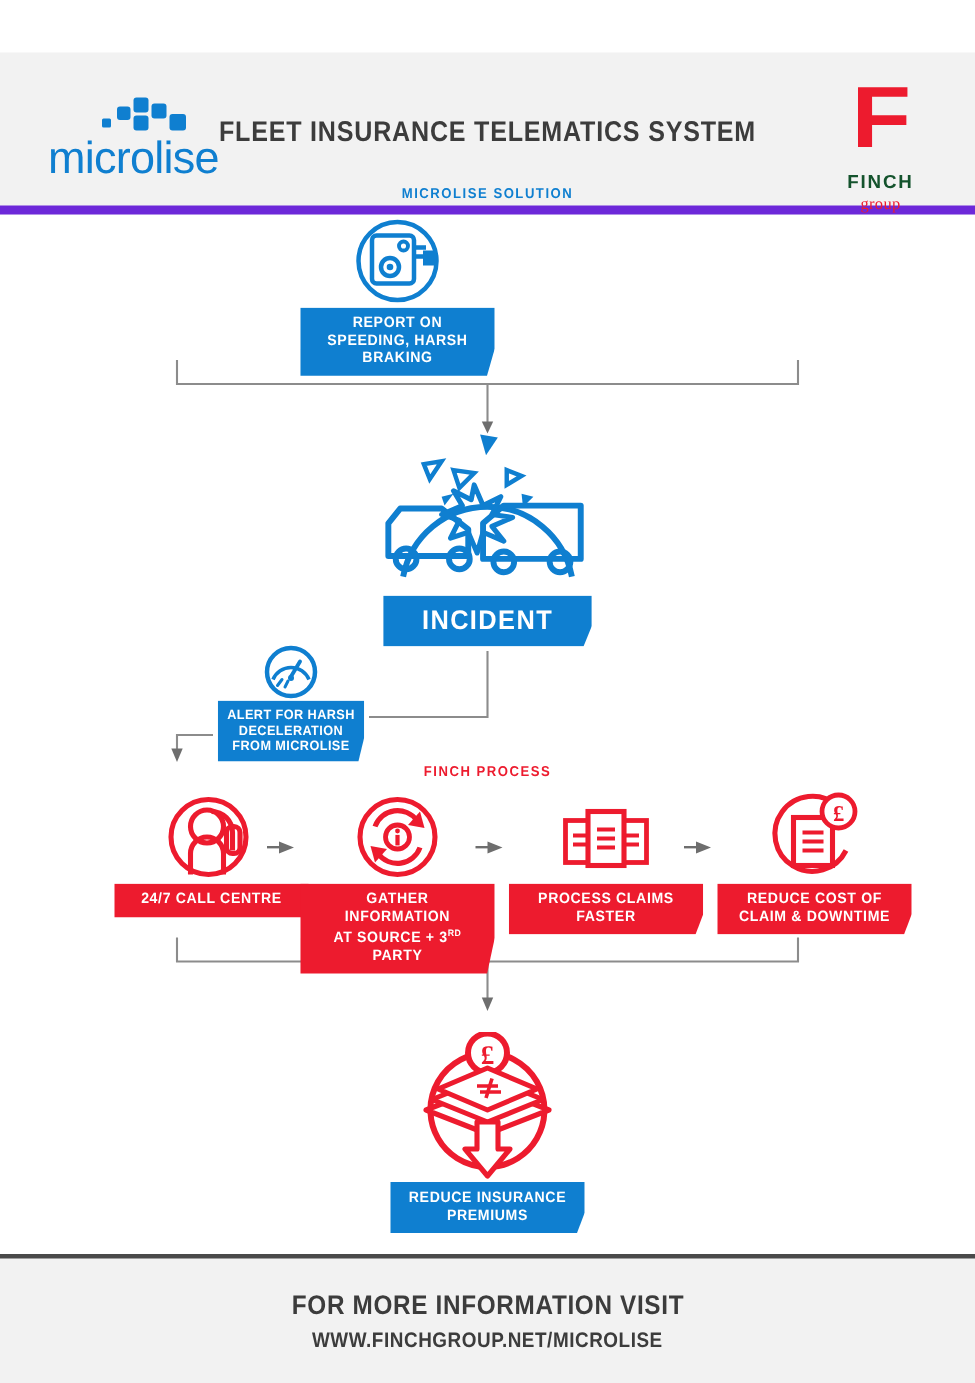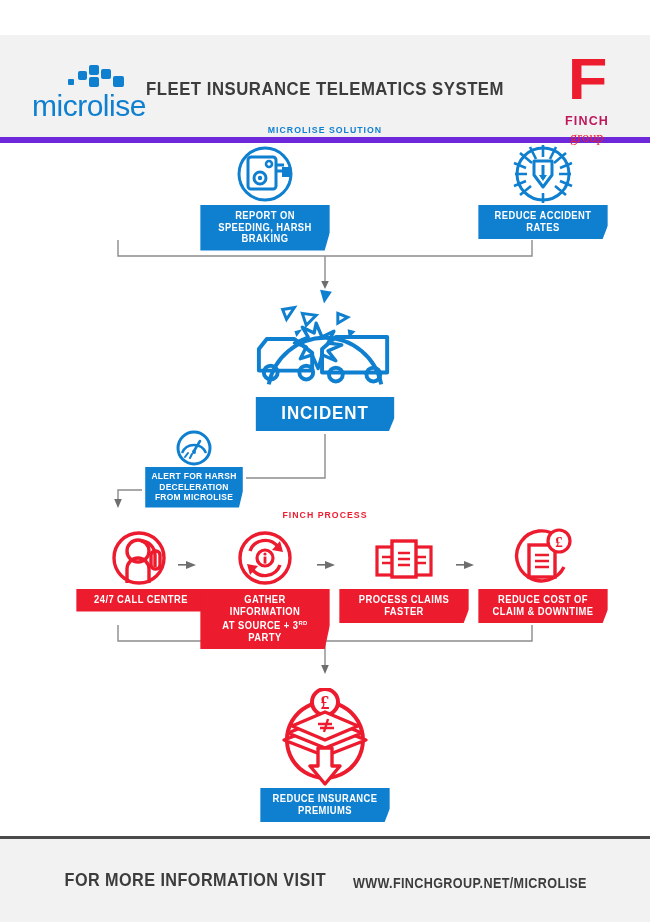--- a/index.html
+++ b/index.html
@@ -45,26 +45,26 @@
   }
 
   .finch-logo{position:absolute;right:20px;top:16px;width:86px;height:84px;text-align:center;}
   .finch-f{
     font-family:"Liberation Sans",sans-serif;
     font-size:58px;line-height:52px;font-weight:bold;color:#ed1b2e;
     letter-spacing:-1px;transform:scaleX(1.12);display:block;margin-top:2px;
   }
   .finch-name{
     font-family:"Liberation Sans",sans-serif;
-    font-size:12.5px;font-weight:bold;color:#be185d;letter-spacing:1.2px;
+    font-size:12.5px;font-weight:bold;color:#14532d;letter-spacing:1.2px;
     margin-top:9px;
   }
   .finch-group{
     font-family:"Liberation Serif",serif;
-    font-size:14px;color:#ed1b2e;margin-top:2px;letter-spacing:0.2px;
+    font-size:11px;color:#ed1b2e;margin-top:2px;letter-spacing:0.2px;
   }
 
   
   .sec-title{
     position:absolute;
     font-family:"Liberation Sans Narrow","Liberation Sans",sans-serif;
     font-size:9.5px;font-weight:bold;letter-spacing:1.1px;text-transform:uppercase;
     transform:scaleX(0.92);
   }
   .sec-blue{color:#0f7fd0;left:0;top:124px;width:650px;text-align:center;}
@@ -112,21 +112,21 @@
   #final-block{position:absolute;left:256px;top:688px;width:138px;}
   #final-block .icon{height:100px;display:flex;align-items:flex-end;justify-content:center;}
 
   
   .conn{position:absolute;left:0;top:0;width:650px;height:922px;pointer-events:none;}
 
   
   .footer{
     position:absolute;left:0;bottom:0;width:650px;height:86px;
     background:#f2f2f2;border-top:3px solid #4a4a4a;box-sizing:border-box;
-    display:flex;flex-direction:row;align-items:center;justify-content:center;
+    display:flex;flex-direction:column;align-items:center;justify-content:center;
   }
   .footer-line1{
     font-family:"Liberation Sans Narrow","Liberation Sans",sans-serif;
     font-size:18px;font-weight:bold;letter-spacing:0.5px;color:#3c3c3c;
     text-transform:uppercase;transform:scaleX(0.9);
   }
   .footer-line2{
     font-family:"Liberation Sans Narrow","Liberation Sans",sans-serif;
     font-size:14px;font-weight:bold;letter-spacing:0.4px;color:#3c3c3c;
     text-transform:uppercase;margin-top:4px;transform:scaleX(0.9);
@@ -191,40 +191,20 @@
         <circle cx="26" cy="35" r="2.2" fill="#0f7fd0"></circle>
         <circle cx="35" cy="21" r="3" fill="none" stroke="#0f7fd0" stroke-width="2.6"></circle>
         <path d="M42,22 L50,22 M42,28 L50,28" stroke="#0f7fd0" stroke-width="3"></path>
         <path d="M48,24 L57,24 L57,34 L48,34 Z" fill="#0f7fd0"></path>
       </svg>
     </div>
     <div class="label blue">REPORT ON SPEEDING, HARSH BRAKING</div>
   </div>
 
 
-  <div class="card" id="card-reduce-acc">
-    <div class="icon">
-      <svg width="62" height="62" viewBox="0 0 62 62">
-        <circle cx="31" cy="31" r="26" fill="none" stroke="#0f7fd0" stroke-width="3"></circle>
-        <g stroke="#0f7fd0" stroke-width="2.6" fill="none">
-          <path d="M31,2 L31,14 M31,60 L31,50"></path>
-          <path d="M8,10 L20,20 M54,10 L42,20"></path>
-          <path d="M3,31 L15,31 M59,31 L47,31"></path>
-          <path d="M8,52 L19,43 M54,52 L43,43"></path>
-          <path d="M18,4 L24,16 M44,4 L38,16"></path>
-          <path d="M2,20 L14,25 M60,20 L48,25"></path>
-          <path d="M2,43 L14,38 M60,43 L48,38"></path>
-        </g>
-        <path d="M22,18 L40,18 L40,32 L31,44 L22,32 Z" fill="none" stroke="#0f7fd0" stroke-width="3" stroke-linejoin="round"></path>
-        <path d="M31,22 L31,36" stroke="#0f7fd0" stroke-width="3"></path>
-        <path d="M27,32 L31,38 L35,32 Z" fill="#0f7fd0"></path>
-      </svg>
-    </div>
-    <div class="label blue">REDUCE ACCIDENT RATES</div>
-  </div>
 
   <div id="alert-block">
     <div class="icon">
       <svg width="38" height="38" viewBox="0 0 38 38">
         <circle cx="19" cy="19" r="16" fill="none" stroke="#0f7fd0" stroke-width="3"></circle>
         <path d="M7,24 A13,13 0 0,1 31,24" fill="none" stroke="#0f7fd0" stroke-width="2.4"></path>
         <path d="M19,22 L25,12" stroke="#0f7fd0" stroke-width="2.6" stroke-linecap="round"></path>
         <circle cx="19" cy="23" r="2" fill="#0f7fd0"></circle>
         <path d="M10,28 L13,24 M15,29 L17,25" stroke="#0f7fd0" stroke-width="2" stroke-linecap="round"></path>
       </svg>

